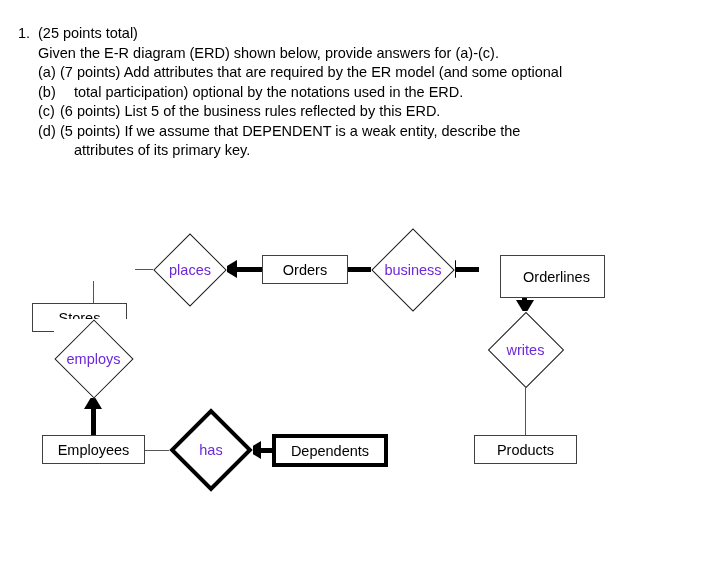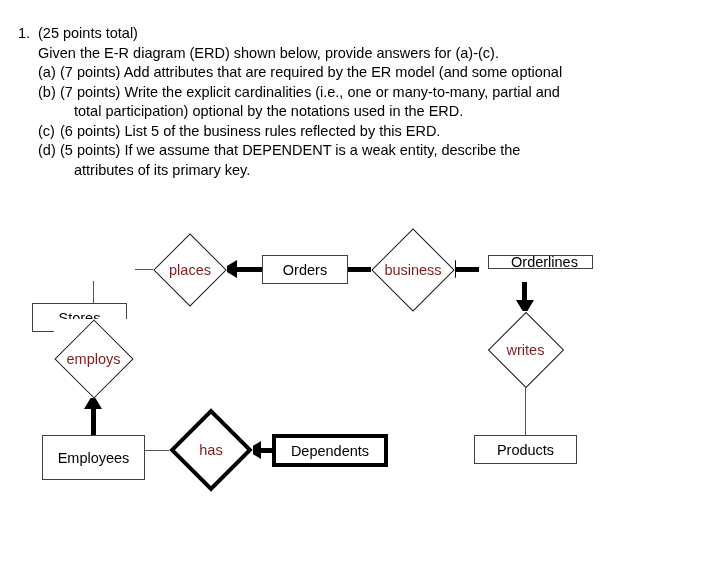--- a/index.html
+++ b/index.html
@@ -115,21 +115,21 @@
   .rel .lbl {
     position: absolute;
     left: 0;
     top: 0;
     width: 100%;
     height: 100%;
     display: flex;
     align-items: center;
     justify-content: center;
     font-size: 14.5px;
-    color: #7f1d1d;
+    color: #6d28d9;
     white-space: nowrap;
     z-index: 2;
     text-align: right;
   }
 
   
   .conn {
     position: absolute;
     background: #555555;
     z-index: 1;
@@ -181,21 +181,20 @@
       <div class="sub-row">
         <div class="sub-label">(a)</div>
         <div class="sub-text">
           <span>(7 points) Add attributes that are required by the ER model (and some optional</span>
         </div>
       </div>
 
       <div class="sub-row">
         <div class="sub-label">(b)</div>
         <div class="sub-text">
-          <span>(7 points) Write the explicit cardinalities (i.e., one or many-to-many, partial and</span>
           <span class="cont">total participation) optional by the notations used in the ERD.</span>
         </div>
       </div>
 
       <div class="sub-row">
         <div class="sub-label">(c)</div>
         <div class="sub-text">
           <span>(6 points) List 5 of the business rules reflected by this ERD.</span>
         </div>
       </div>
@@ -239,25 +238,25 @@
   <div class="arrow left" style="left:246px; top:441px;"></div>
 
   <div class="ent" style="left:32px; top:255px; width:95px; height:29px;margin-top:48px;">
     <span>Stores</span>
   </div>
 
   <div class="ent" style="left:262px; top:255px; width:86px; height:29px;">
     <span>Orders</span>
   </div>
 
-  <div class="ent" style="left:488px; top:255px; width:105px; height:14px;padding-left:8px;">
+  <div class="ent" style="left:500px; top:255px; width:105px; height:43px;padding-left:8px;">
     <span>Orderlines</span>
   </div>
 
-  <div class="ent" style="left:42px; top:435px; width:103px; height:45px;">
+  <div class="ent" style="left:42px; top:435px; width:103px; height:29px;">
     <span>Employees</span>
   </div>
 
   <div class="ent weak" style="left:272px; top:434px; width:116px; height:33px;">
     <span>Dependents</span>
   </div>
 
   <div class="ent" style="left:474px; top:435px; width:103px; height:29px;">
     <span>Products</span>
   </div>

